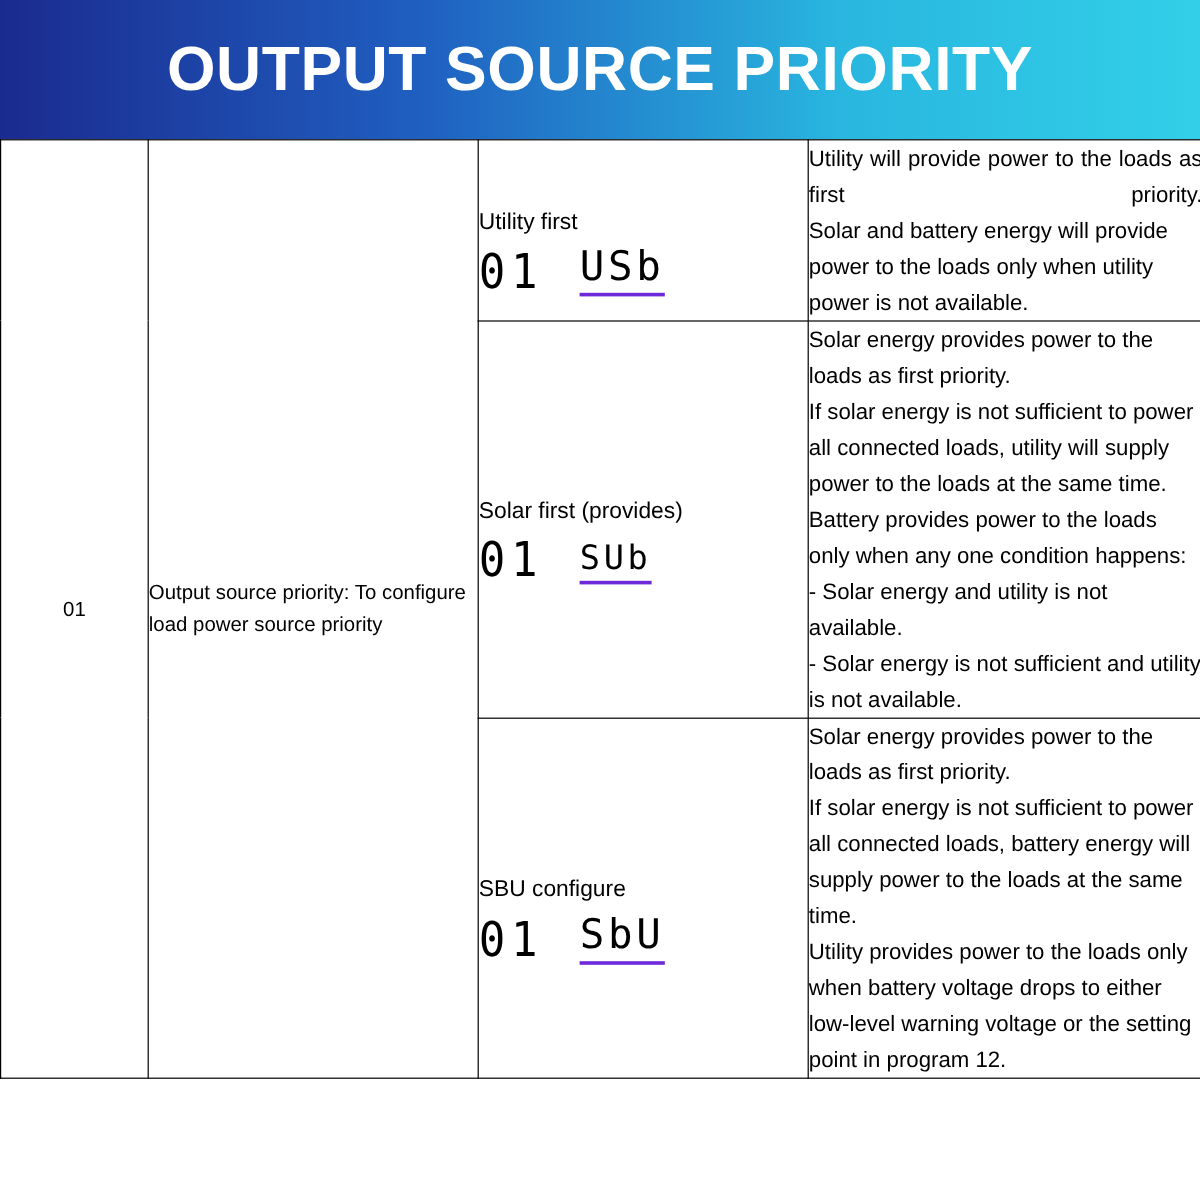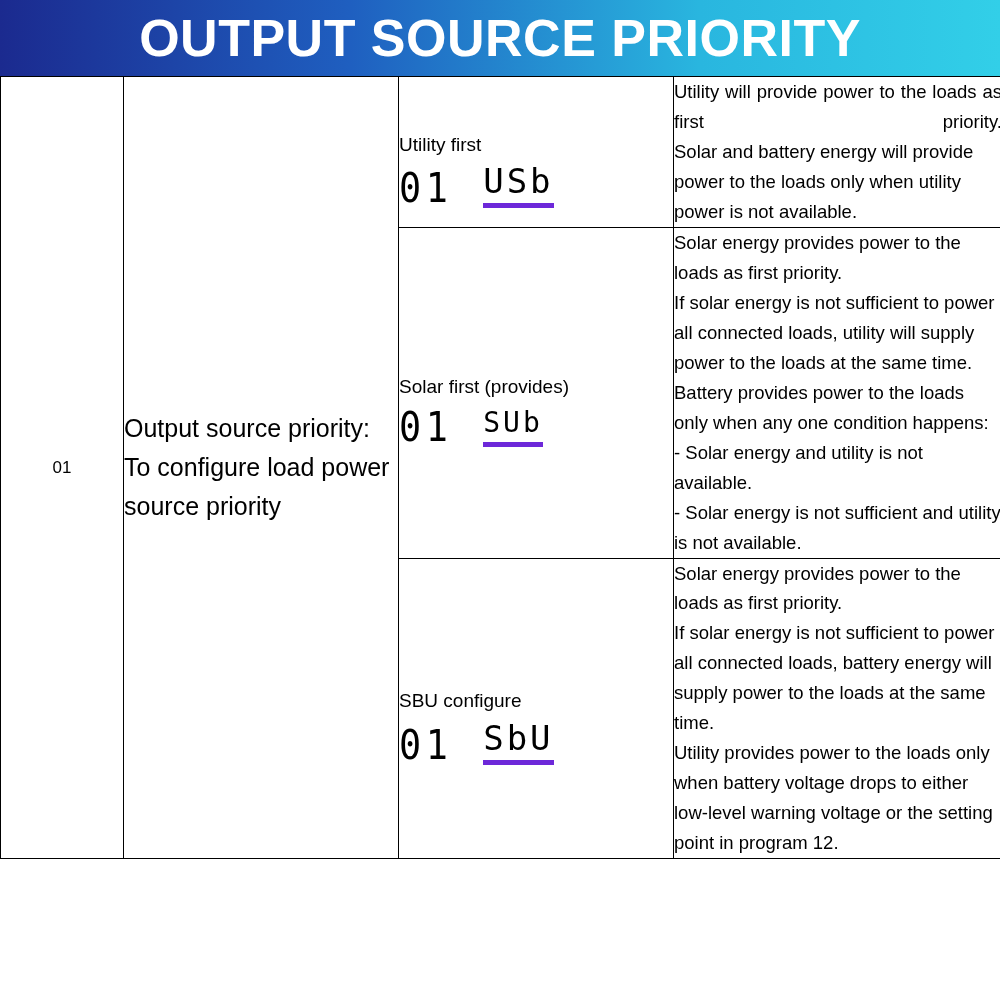--- a/index.html
+++ b/index.html
@@ -14,21 +14,21 @@
     color: #000000;
     overflow: hidden;
   }
   .page {
     width: 1000px;
     height: 987px;
     position: relative;
     box-sizing: border-box;
   }
   .banner {
-    height: 76px;
+    height: 116px;
     background: linear-gradient(90deg, #1b2a8f 0%, #1f5fc0 35%, #29b6df 70%, #32cfe8 100%);
     display: flex;
     align-items: center;
     justify-content: center;
   }
   .banner-title {
     color: #ffffff;
     font-size: 52px;
     font-weight: bold;
     letter-spacing: 0.5px;
@@ -50,21 +50,21 @@
   .col-desc { width: 274px; }
   .col-opt  { width: 274px; }
   .col-text { width: 328px; }
 
   .cell-num {
     text-align: center;
     font-size: 17px;
   }
   .cell-desc {
     padding: 0 14px;
-    font-size: 25px;
+    font-size: 17px;
     line-height: 1.55;
   }
   .cell-opt {
     padding: 18px 0 18px 16px;
     font-size: 19px;
     line-height: 1.4;
   }
   .opt-label {
     margin-bottom: 6px;
     margin-top: 36px;
@@ -91,21 +91,21 @@
   }
   .lcd-num {
     font-size: 40px;
     letter-spacing: 5px;
     line-height: 1;
     transform: scaleX(0.92);
     transform-origin: left bottom;
   }
   .lcd-word-wrap {
     display: inline-block;
-    border-bottom: 5px solid #6d28d9;
+    border-bottom: 3px solid #6d28d9;
     padding-bottom: 5px;
   }
   .lcd-word {
     font-size: 28px;
     letter-spacing: 3px;
     line-height: 1;
     display: block;
   }
   .seg-small { font-size: 34px; }
 </style>

